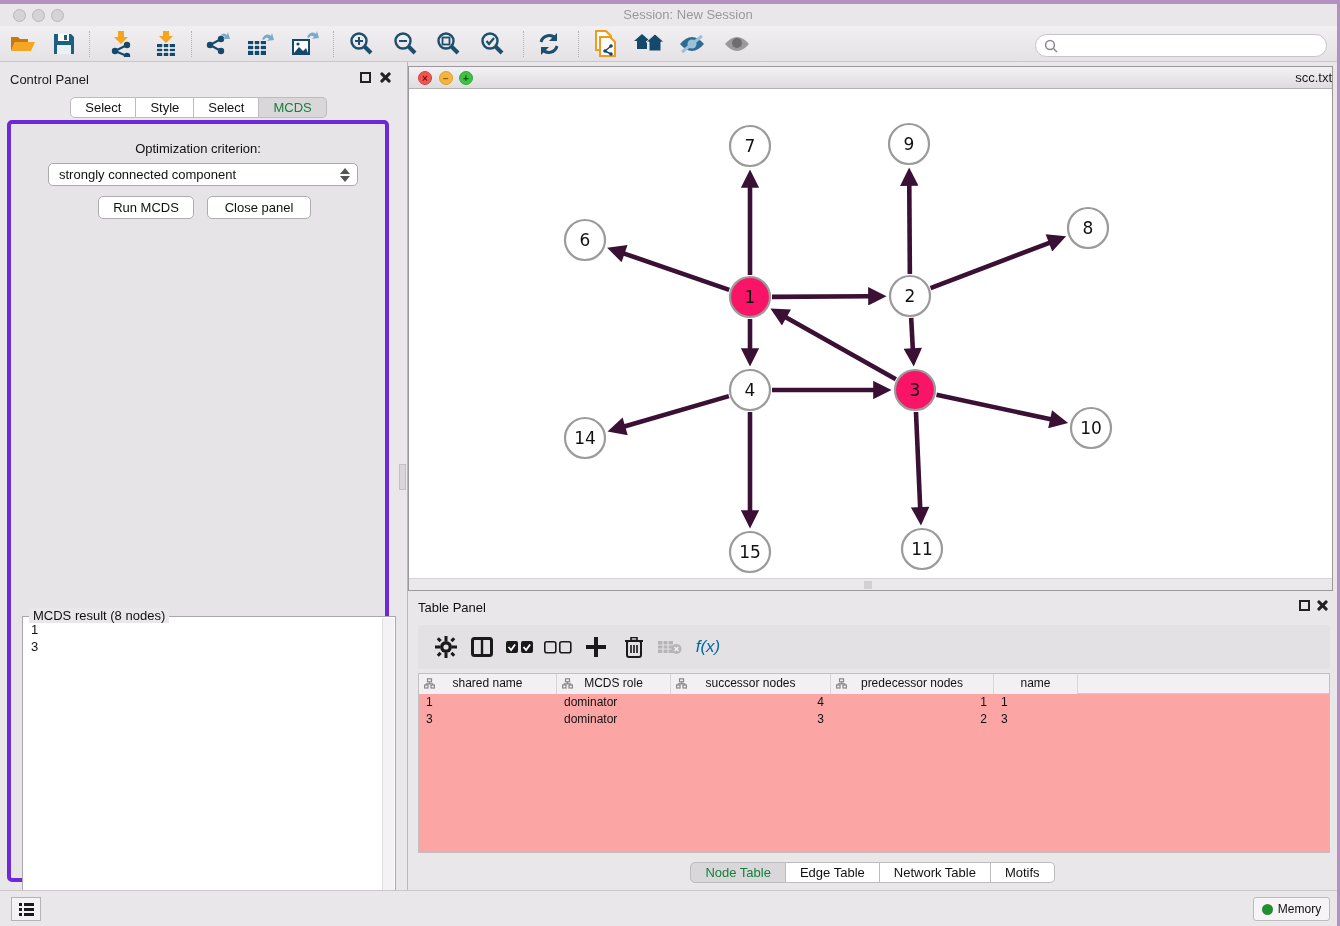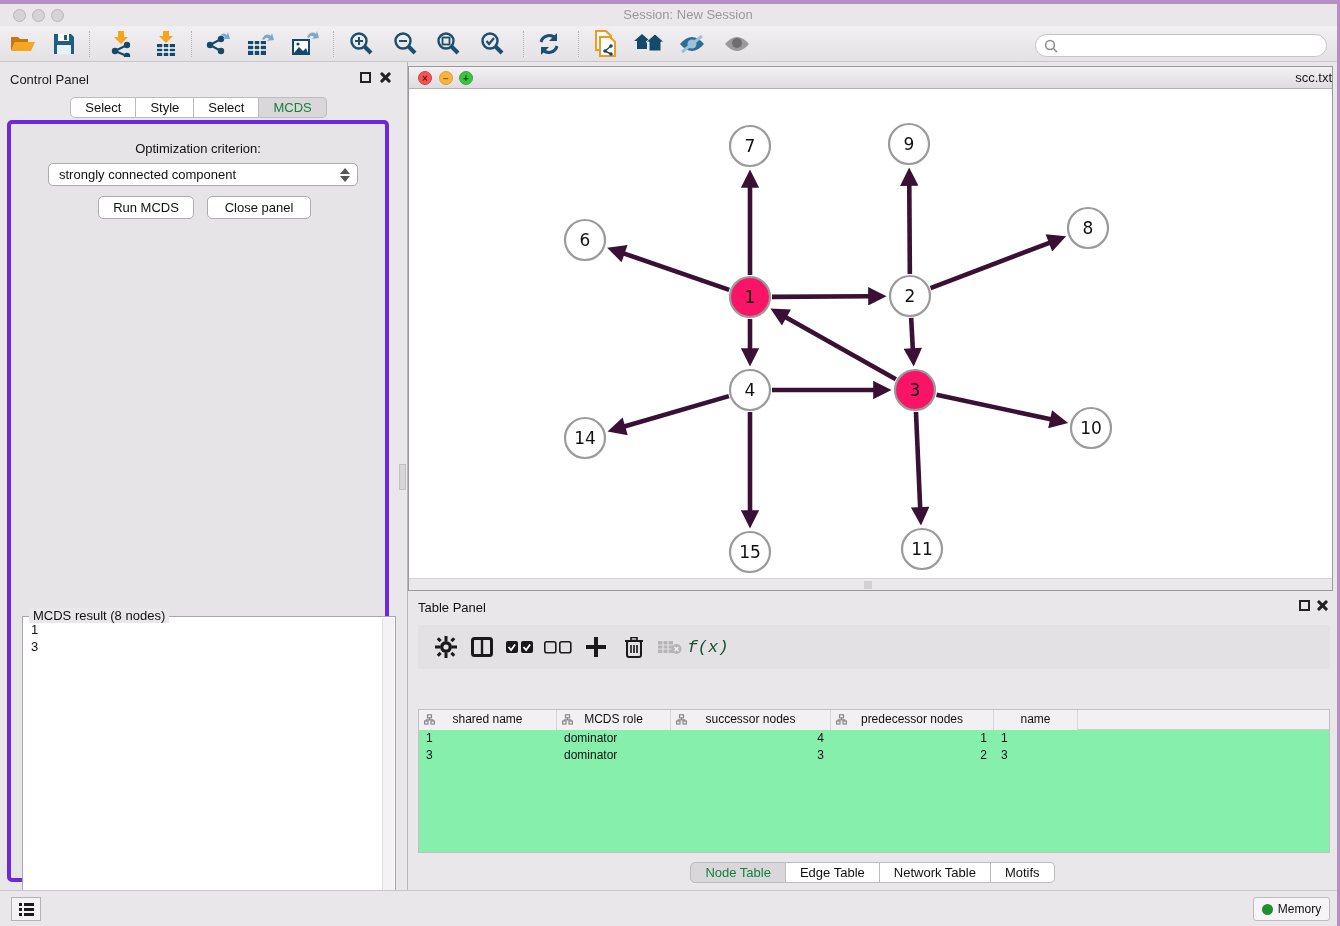--- a/index.html
+++ b/index.html
@@ -73,22 +73,22 @@
   #nw-zoom  { left:50px; background:#3fc043; border:1px solid #33a838; color:#0c5d10; }
   #net-canvas { position:absolute; left:0; top:22px; width:923px; height:490px; background:#fff; }
   #net-bottom { position:absolute; left:0; bottom:0; width:100%; height:12px; background:#eae8ea; border-top:1px solid #d5d3d5; }
   #net-bottom-handle { position:absolute; left:455px; top:2px; width:8px; height:8px; background:#d2d0d2; }
 
   
   #table-panel { position:absolute; left:408px; top:595px; width:929px; height:295px; }
   #tp-title { position:absolute; left:10px; top:5px; font-size:13px; }
   #tp-toolbar { position:absolute; left:10px; right:7px; top:30px; height:44px; background:#e3e1e3; border-radius:2px; }
   .tp-icon { position:absolute; top:0; height:44px; width:36px; display:flex; align-items:center; justify-content:center; }
-  #fx-label { font-family:Liberation Mono, monospace; font-style:italic; font-size:17px; color:#14532d; }
-  #tp-table { position:absolute; left:10px; right:7px; top:78px; bottom:37px; background:#86efac; border:1px solid #c2c0c2; overflow:hidden;margin-top:36px; }
+  #fx-label { font-family:Liberation Sans, sans-serif; font-style:italic; font-size:17px; color:#0369a1; }
+  #tp-table { position:absolute; left:10px; right:7px; top:78px; bottom:37px; background:#fca5a5; border:1px solid #c2c0c2; overflow:hidden; }
   #tp-header { display:flex; height:20px; background:#f2f0f2; border-bottom:1px solid #cfcdcf; }
   .th { position:relative; height:20px; font-size:12px; text-align:center; line-height:19px;
         border-right:1px solid #d8d6d8; background:#f2f0f2; }
   .th .tree-ico { position:absolute; left:5px; top:4px; }
   .tr { display:flex; height:17px; }
   .td { font-size:12px; line-height:16px; padding:0 7px; white-space:nowrap; overflow:hidden; }
   .td.right { text-align:right; }
   #tp-tabs { position:absolute; left:0; width:100%; bottom:7px; display:flex; justify-content:center; }
   
   #statusbar { position:absolute; left:0; top:890px; width:1340px; height:36px; background:#e9e7e9; border-top:1px solid #c9c7c9;padding-left:11px; }

